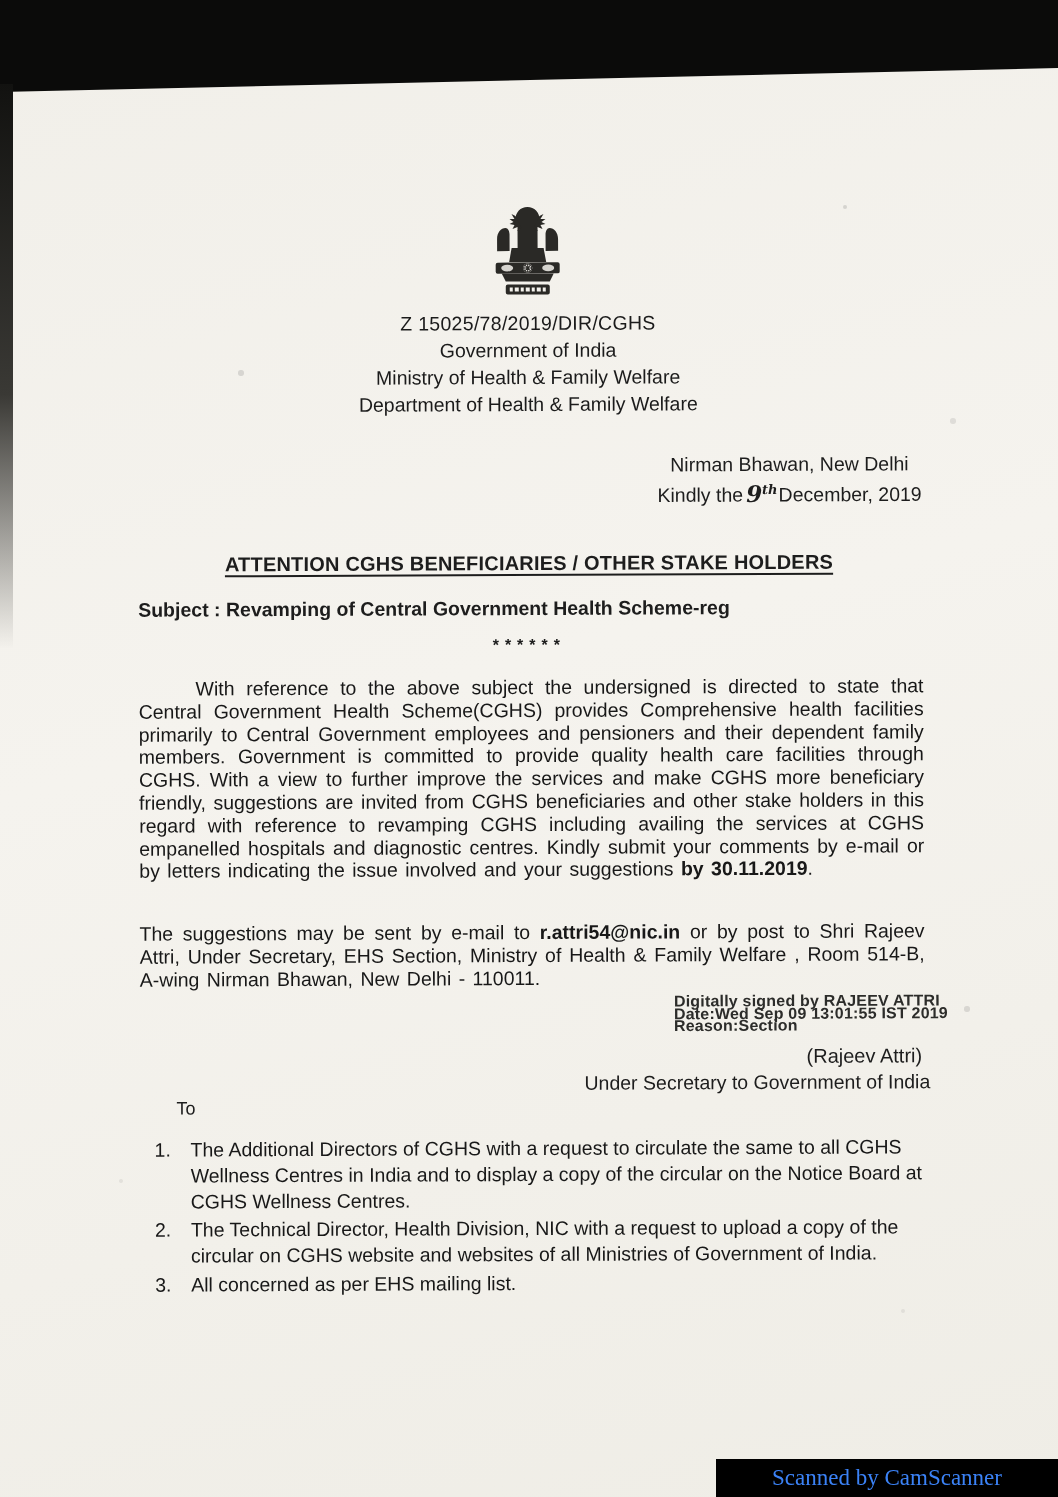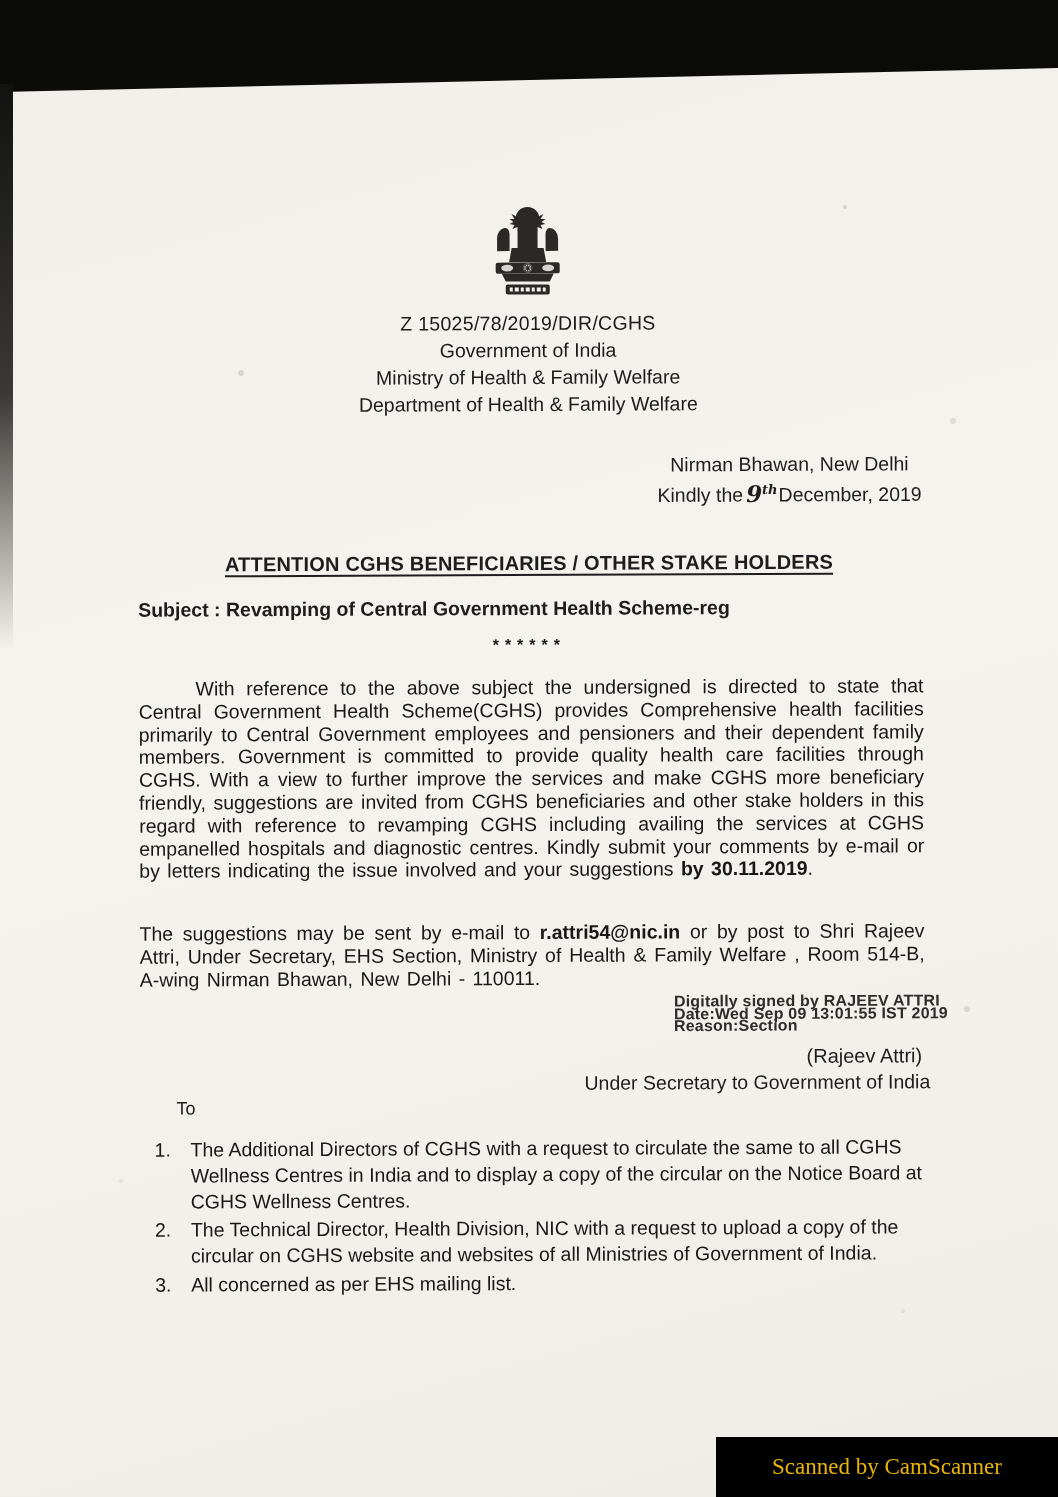--- a/index.html
+++ b/index.html
@@ -87,22 +87,22 @@
   .sig-desig { position: absolute; right: 130px; top: 1072px; font-size: 19.5px; }
   .to-label { position: absolute; left: 138px; top: 1097px; font-size: 18px; margin-left: 36px; }
   .dist {
     position: absolute; left: 152px; top: 1136px; width: 772px;
     font-size: 19.5px; line-height: 25.8px; color: #181818;
   }
   .dist-item { display: flex; margin-bottom: 3px; }
   .dist-num { width: 36px; flex: none; }
   .dist-text { flex: 1; }
   .cam-bar {
-    position: absolute; right: 0; bottom: 0; width: 342px; height: 60px;
-    background: #000; color: #eab308;
+    position: absolute; right: 0; bottom: 0; width: 342px; height: 38px;
+    background: #000; color: #3b82f6;
     display: flex; align-items: center; justify-content: center;
     font-family: "Liberation Serif", serif; font-size: 23px;
   }
 </style>
 </head>
 <body>
 
 <div class="page">
 
   <div class="scan-top"></div>

